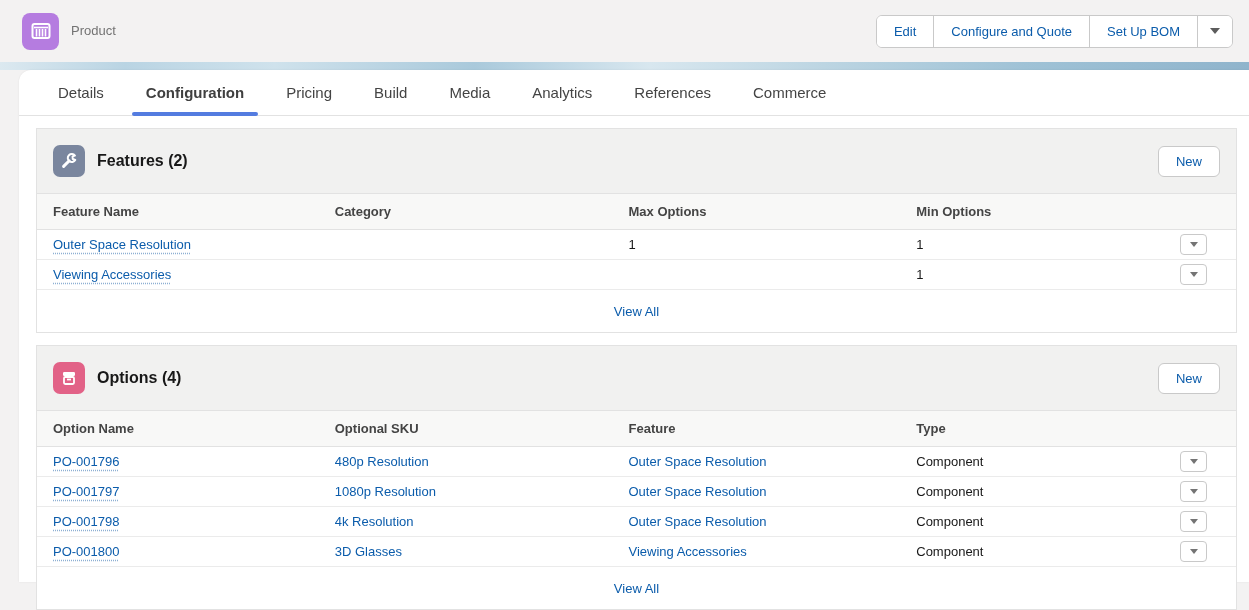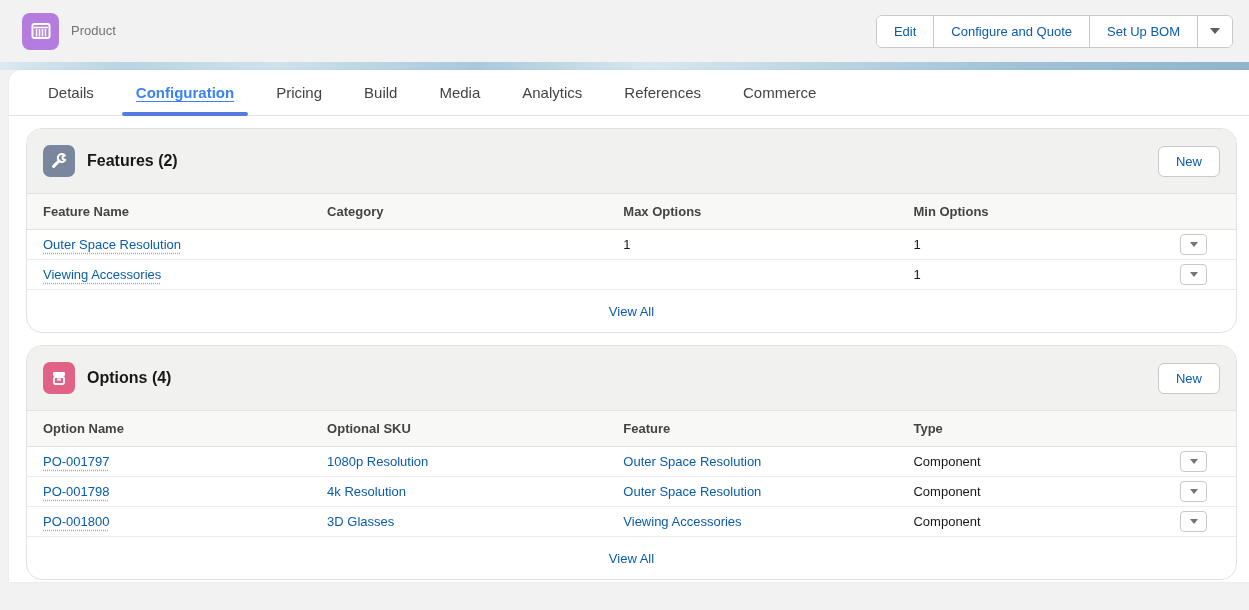--- a/index.html
+++ b/index.html
@@ -46,47 +46,47 @@
   .caret{ width:0; height:0; border-left:5px solid transparent; border-right:5px solid transparent; border-top:6px solid #5c5c5c; }
 
   
   .hero-strip{
     height:8px;
     background:linear-gradient(90deg,#dce9f0 0%,#b9d4e3 10%,#cfe2ec 22%,#a9c9db 38%,#d8e7ef 52%,#bcd5e2 66%,#9fc2d6 82%,#8fb4cc 100%);
   }
 
   
   .main{
-    background:#fff; margin-left:9px; height:512px;
+    background:#fff; margin-left:19px; height:512px;
     border-top-left-radius:12px;
     box-shadow:0 0 2px rgba(0,0,0,.08);
   }
   .tab-bar{
     display:flex; align-items:stretch; height:46px;
     border-bottom:1px solid var(--border);
     padding-left:18px;
   }
   .tab{
     position:relative; display:flex; align-items:center;
     padding:0 21px; font-size:15px; color:#444; cursor:pointer;
     background:transparent; border:none; font-family:inherit;
   }
   .tab.active{
-    font-weight:bold; color:#3b82f6; text-decoration:underline; text-underline-offset:3px;
+    font-weight:bold; color:#404040; text-underline-offset:3px;
   }
   .tab.active::after{
     content:""; position:absolute; left:7px; right:7px; bottom:-1px;
     height:4px; background:var(--tab-active-bar); border-radius:2px;
   }
 
   .content{ padding:12px 12px 0 17px; }
 
   
   .card{
-    border:1px solid var(--border); border-radius:16px; background:#fff;
+    border:1px solid var(--border); border-radius:0; background:#fff;
     margin-bottom:12px; overflow:hidden;
   }
   .card-header{
     display:flex; align-items:center; gap:12px;
     padding:16px; background:#f1f1f0;
   }
   .card-icon{
     width:32px; height:32px; border-radius:7px; flex:0 0 auto;
     display:flex; align-items:center; justify-content:center;
   }
@@ -252,20 +252,31 @@
           <tr>
             <th>Option Name</th>
             <th>Optional SKU</th>
             <th>Feature</th>
             <th>Type</th>
             <th></th>
           </tr>
         </thead>
         <tbody>
           <tr>
+            <td><a class="cell-link dotted">PO-001796</a></td>
+            <td><a class="cell-link">480p Resolution</a></td>
+            <td><a class="cell-link">Outer Space Resolution</a></td>
+            <td>Component</td>
+            <td class="action-cell">
+                <button class="row-action">
+                  <span class="caret"></span>
+                </button>
+              </td>
+          </tr>
+          <tr>
             <td><a class="cell-link dotted">PO-001797</a></td>
             <td><a class="cell-link">1080p Resolution</a></td>
             <td><a class="cell-link">Outer Space Resolution</a></td>
             <td>Component</td>
             <td class="action-cell">
                 <button class="row-action">
                   <span class="caret"></span>
                 </button>
               </td>
           </tr>

